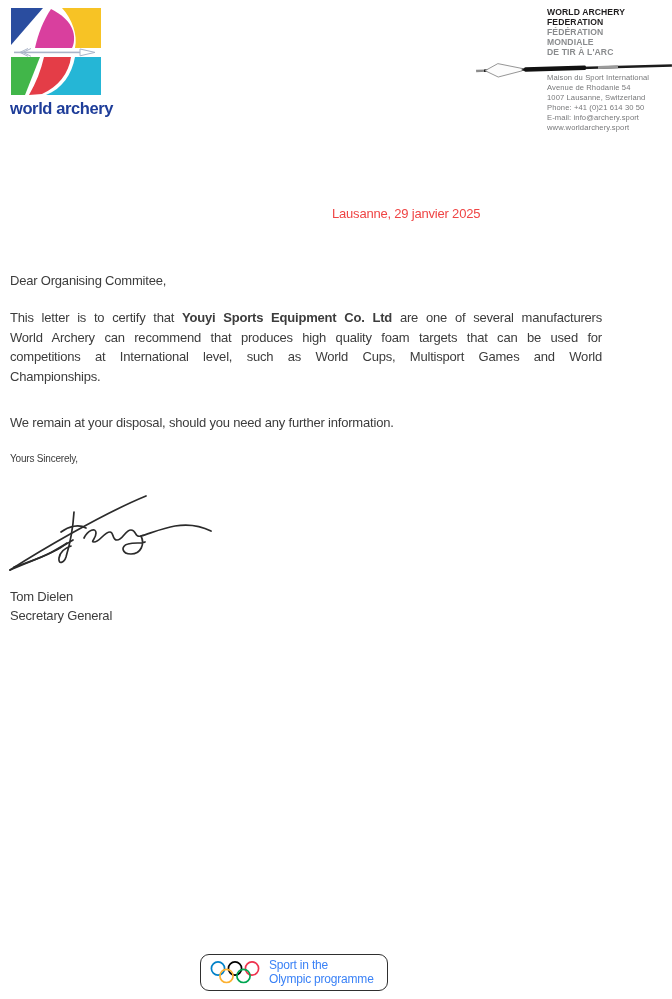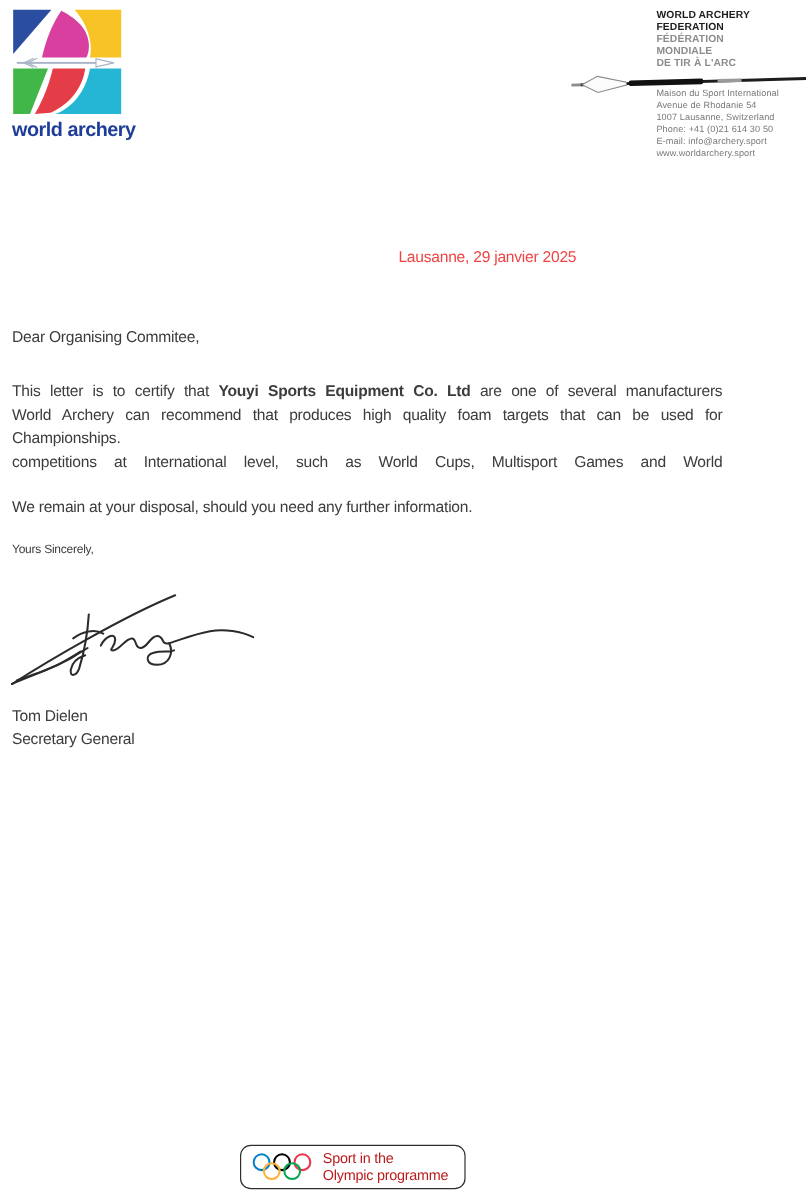--- a/index.html
+++ b/index.html
@@ -45,21 +45,21 @@
   
   .dateline {
     position: absolute; left: 332px; top: 206px;
     font-size: 13px; color: #ef4444; letter-spacing: -0.2px;
   }
   .salutation {
     position: absolute; left: 10px; top: 273px;
     font-size: 13px; color: #3c3c3c; letter-spacing: -0.2px;
   }
   .paragraph {
-    position: absolute; left: 10px; top: 316px; width: 592px;
+    position: absolute; left: 10px; top: 308px; width: 592px;
     font-size: 13px; line-height: 19.5px; color: #3c3c3c; letter-spacing: -0.2px;
   }
   .pline { text-align: justify; text-align-last: justify; }
   .pline.last { text-align: left; text-align-last: left; }
   .bold { font-weight: 700; }
   .closing {
     position: absolute; left: 10px; top: 415px;
     font-size: 13px; color: #3c3c3c; letter-spacing: -0.2px;
   }
   .valediction {
@@ -75,21 +75,21 @@
   
   .olympic-box {
     position: absolute; left: 200px; top: 954px;
     width: 188px; height: 37px;
     border: 1.2px solid #2f2f2f; border-radius: 9px;
     display: flex; align-items: center;
     padding-left: 9px; gap: 9px;
     background: #ffffff;
   }
   .olympic-text {
-    font-size: 12px; line-height: 13.5px; color: #b91c1c; letter-spacing: -0.2px;
+    font-size: 12px; line-height: 13.5px; color: #3b82f6; letter-spacing: -0.2px;
     white-space: nowrap;
   }
 </style>
 </head>
 <body>
 
 <div class="page">
 
   <div class="logo-block">
     <svg class="logo-art" width="92" height="88" viewBox="0 0 92 88" xmlns="http://www.w3.org/2000/svg">
@@ -140,22 +140,22 @@
     <div>www.worldarchery.sport</div>
   </div>
 
   <div class="dateline">Lausanne, 29 janvier 2025</div>
 
   <div class="salutation">Dear Organising Commitee,</div>
 
   <div class="paragraph">
     <div class="pline"><span>This letter is to certify that </span><span class="bold">Youyi Sports Equipment Co. Ltd</span><span>  are one of several manufacturers</span></div>
     <div class="pline">World Archery can recommend that produces high quality foam targets that can be used for</div>
+    <div class="pline">competitions at International level, such as World Cups, Multisport Games and World</div>
     <div class="pline last">Championships.</div>
-    <div class="pline">competitions at International level, such as World Cups, Multisport Games and World</div>
   </div>
 
   <div class="closing">We remain at your disposal, should you need any further information.</div>
 
   <div class="valediction">Yours Sincerely,</div>
 
   <svg class="signature" viewBox="0 0 214 92" xmlns="http://www.w3.org/2000/svg">
     <g fill="none" stroke="#2b2b2b" stroke-width="1.7" stroke-linecap="round" stroke-linejoin="round">
       <path d="M6,84 C34,66 98,28 142,10"></path>
       <path d="M6,84 C22,77 42,70 56,62 C62,58 66,56 69,54"></path>

